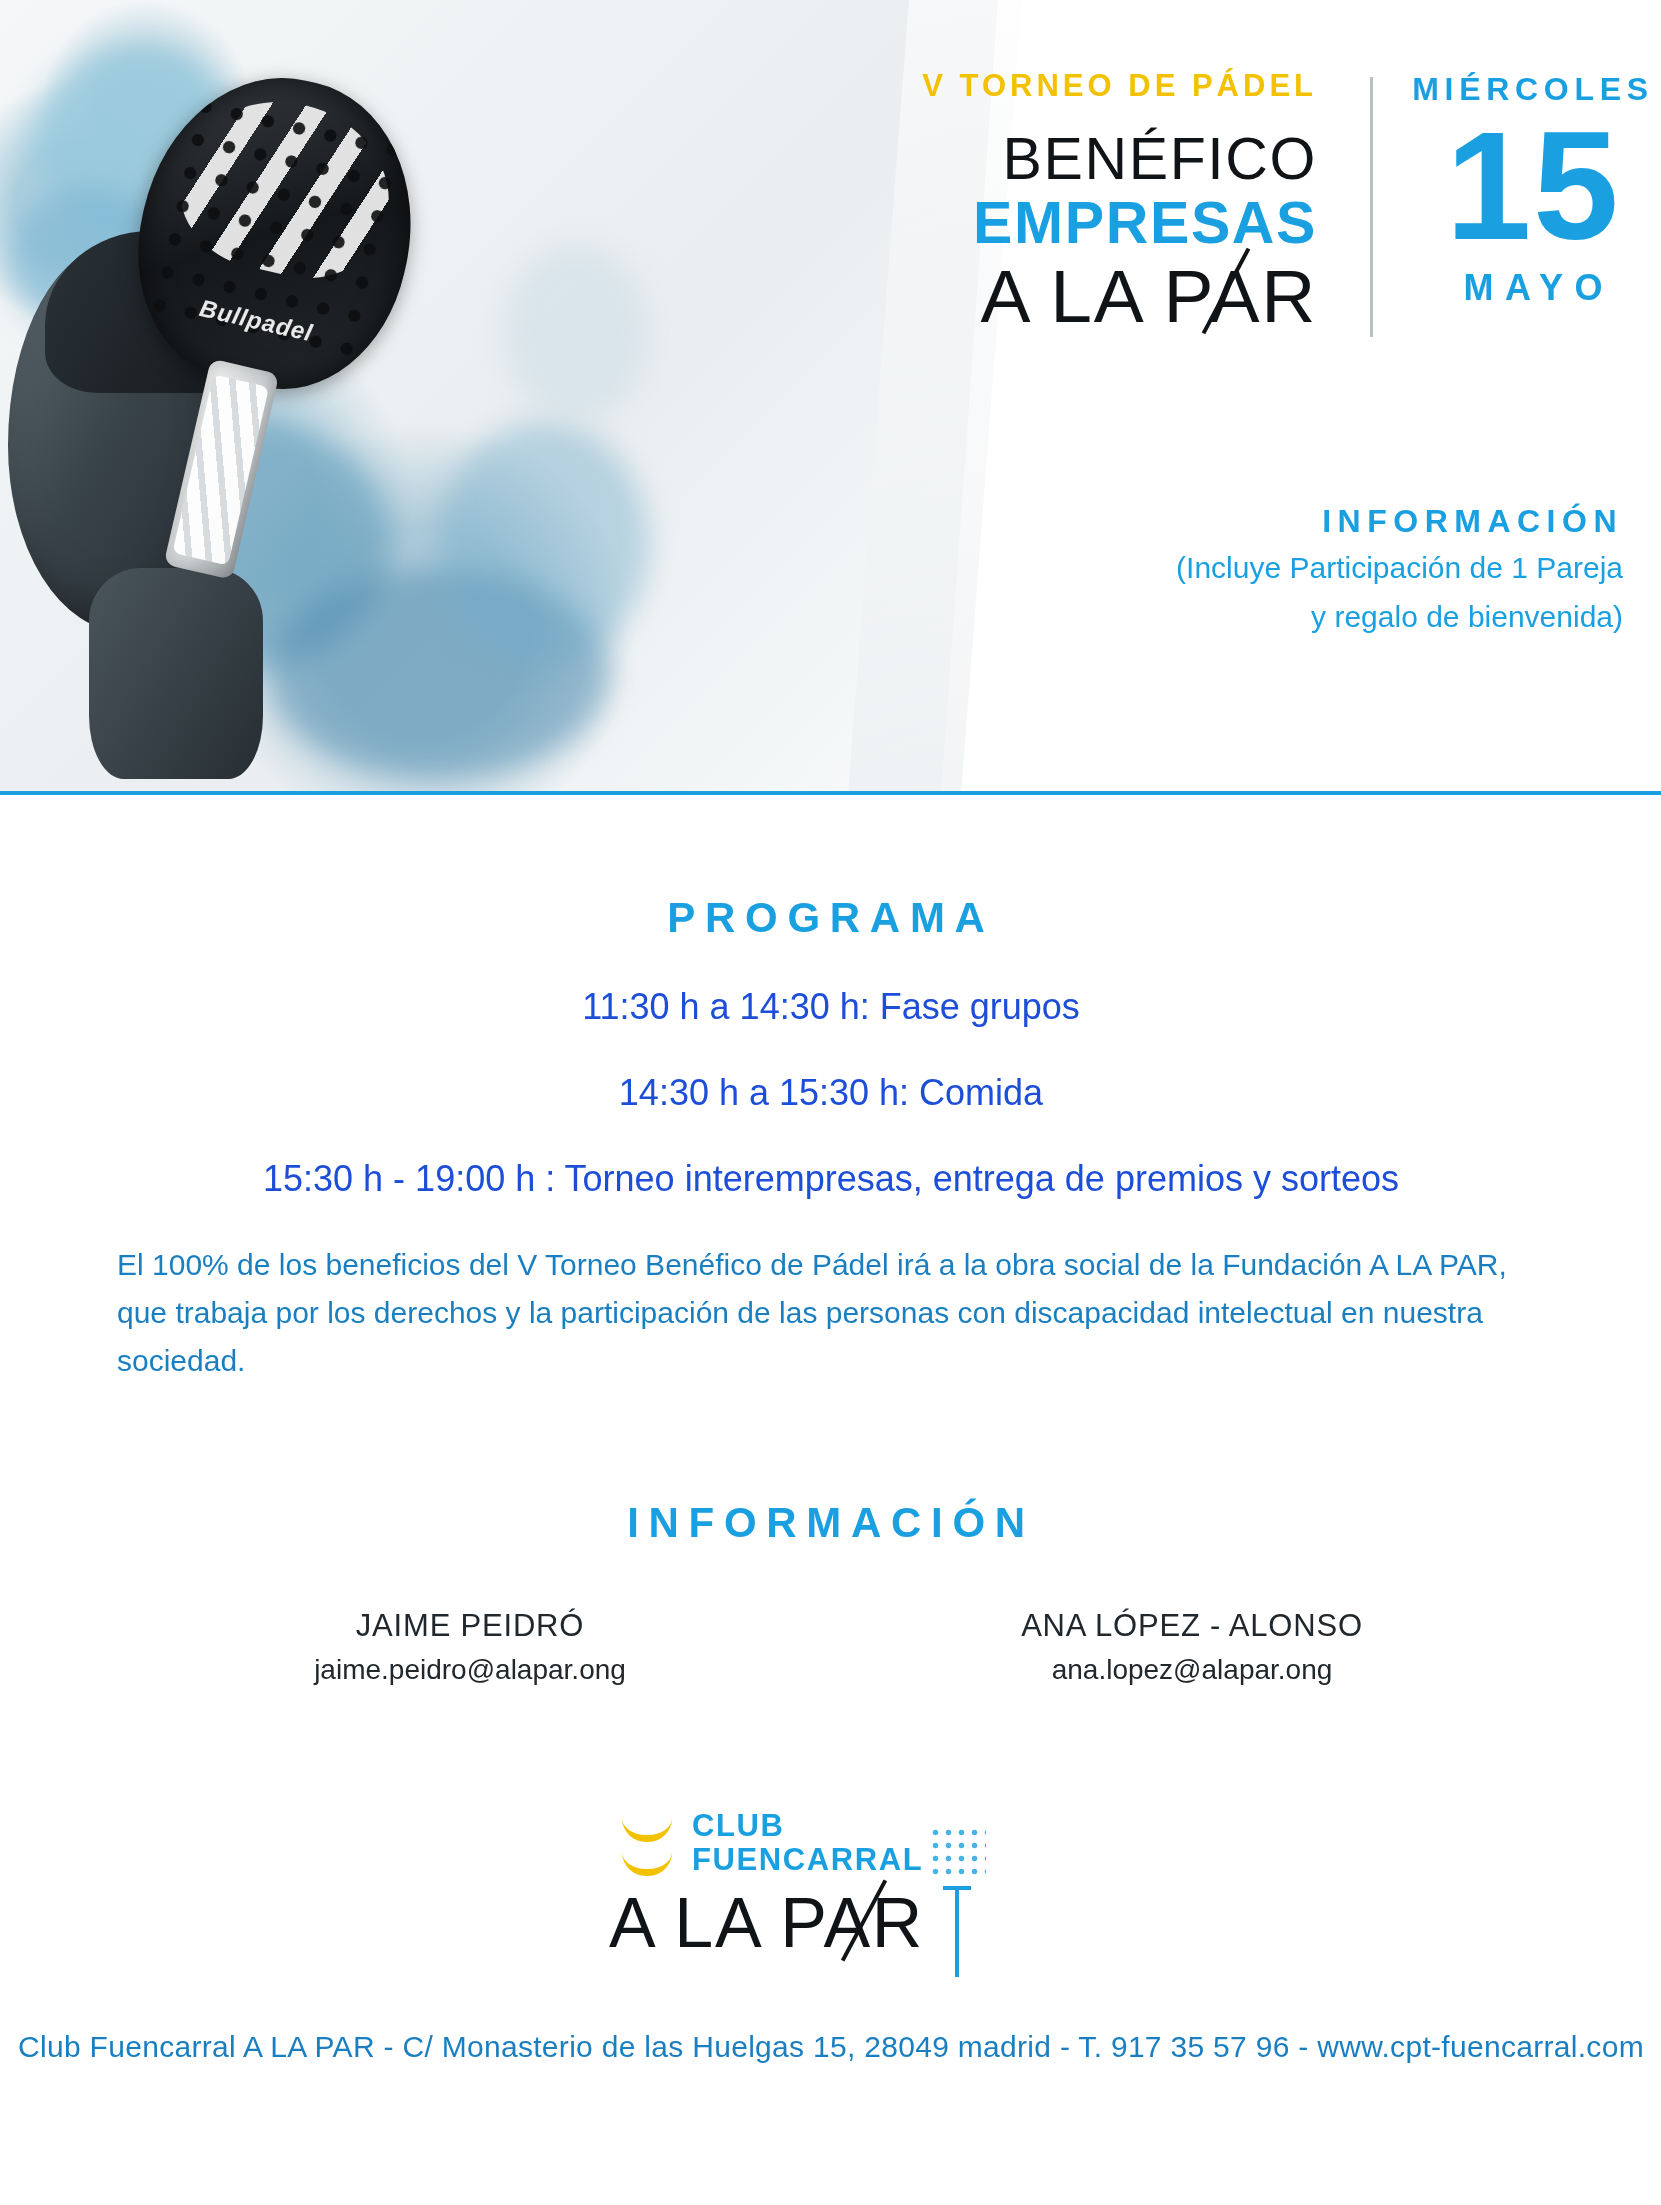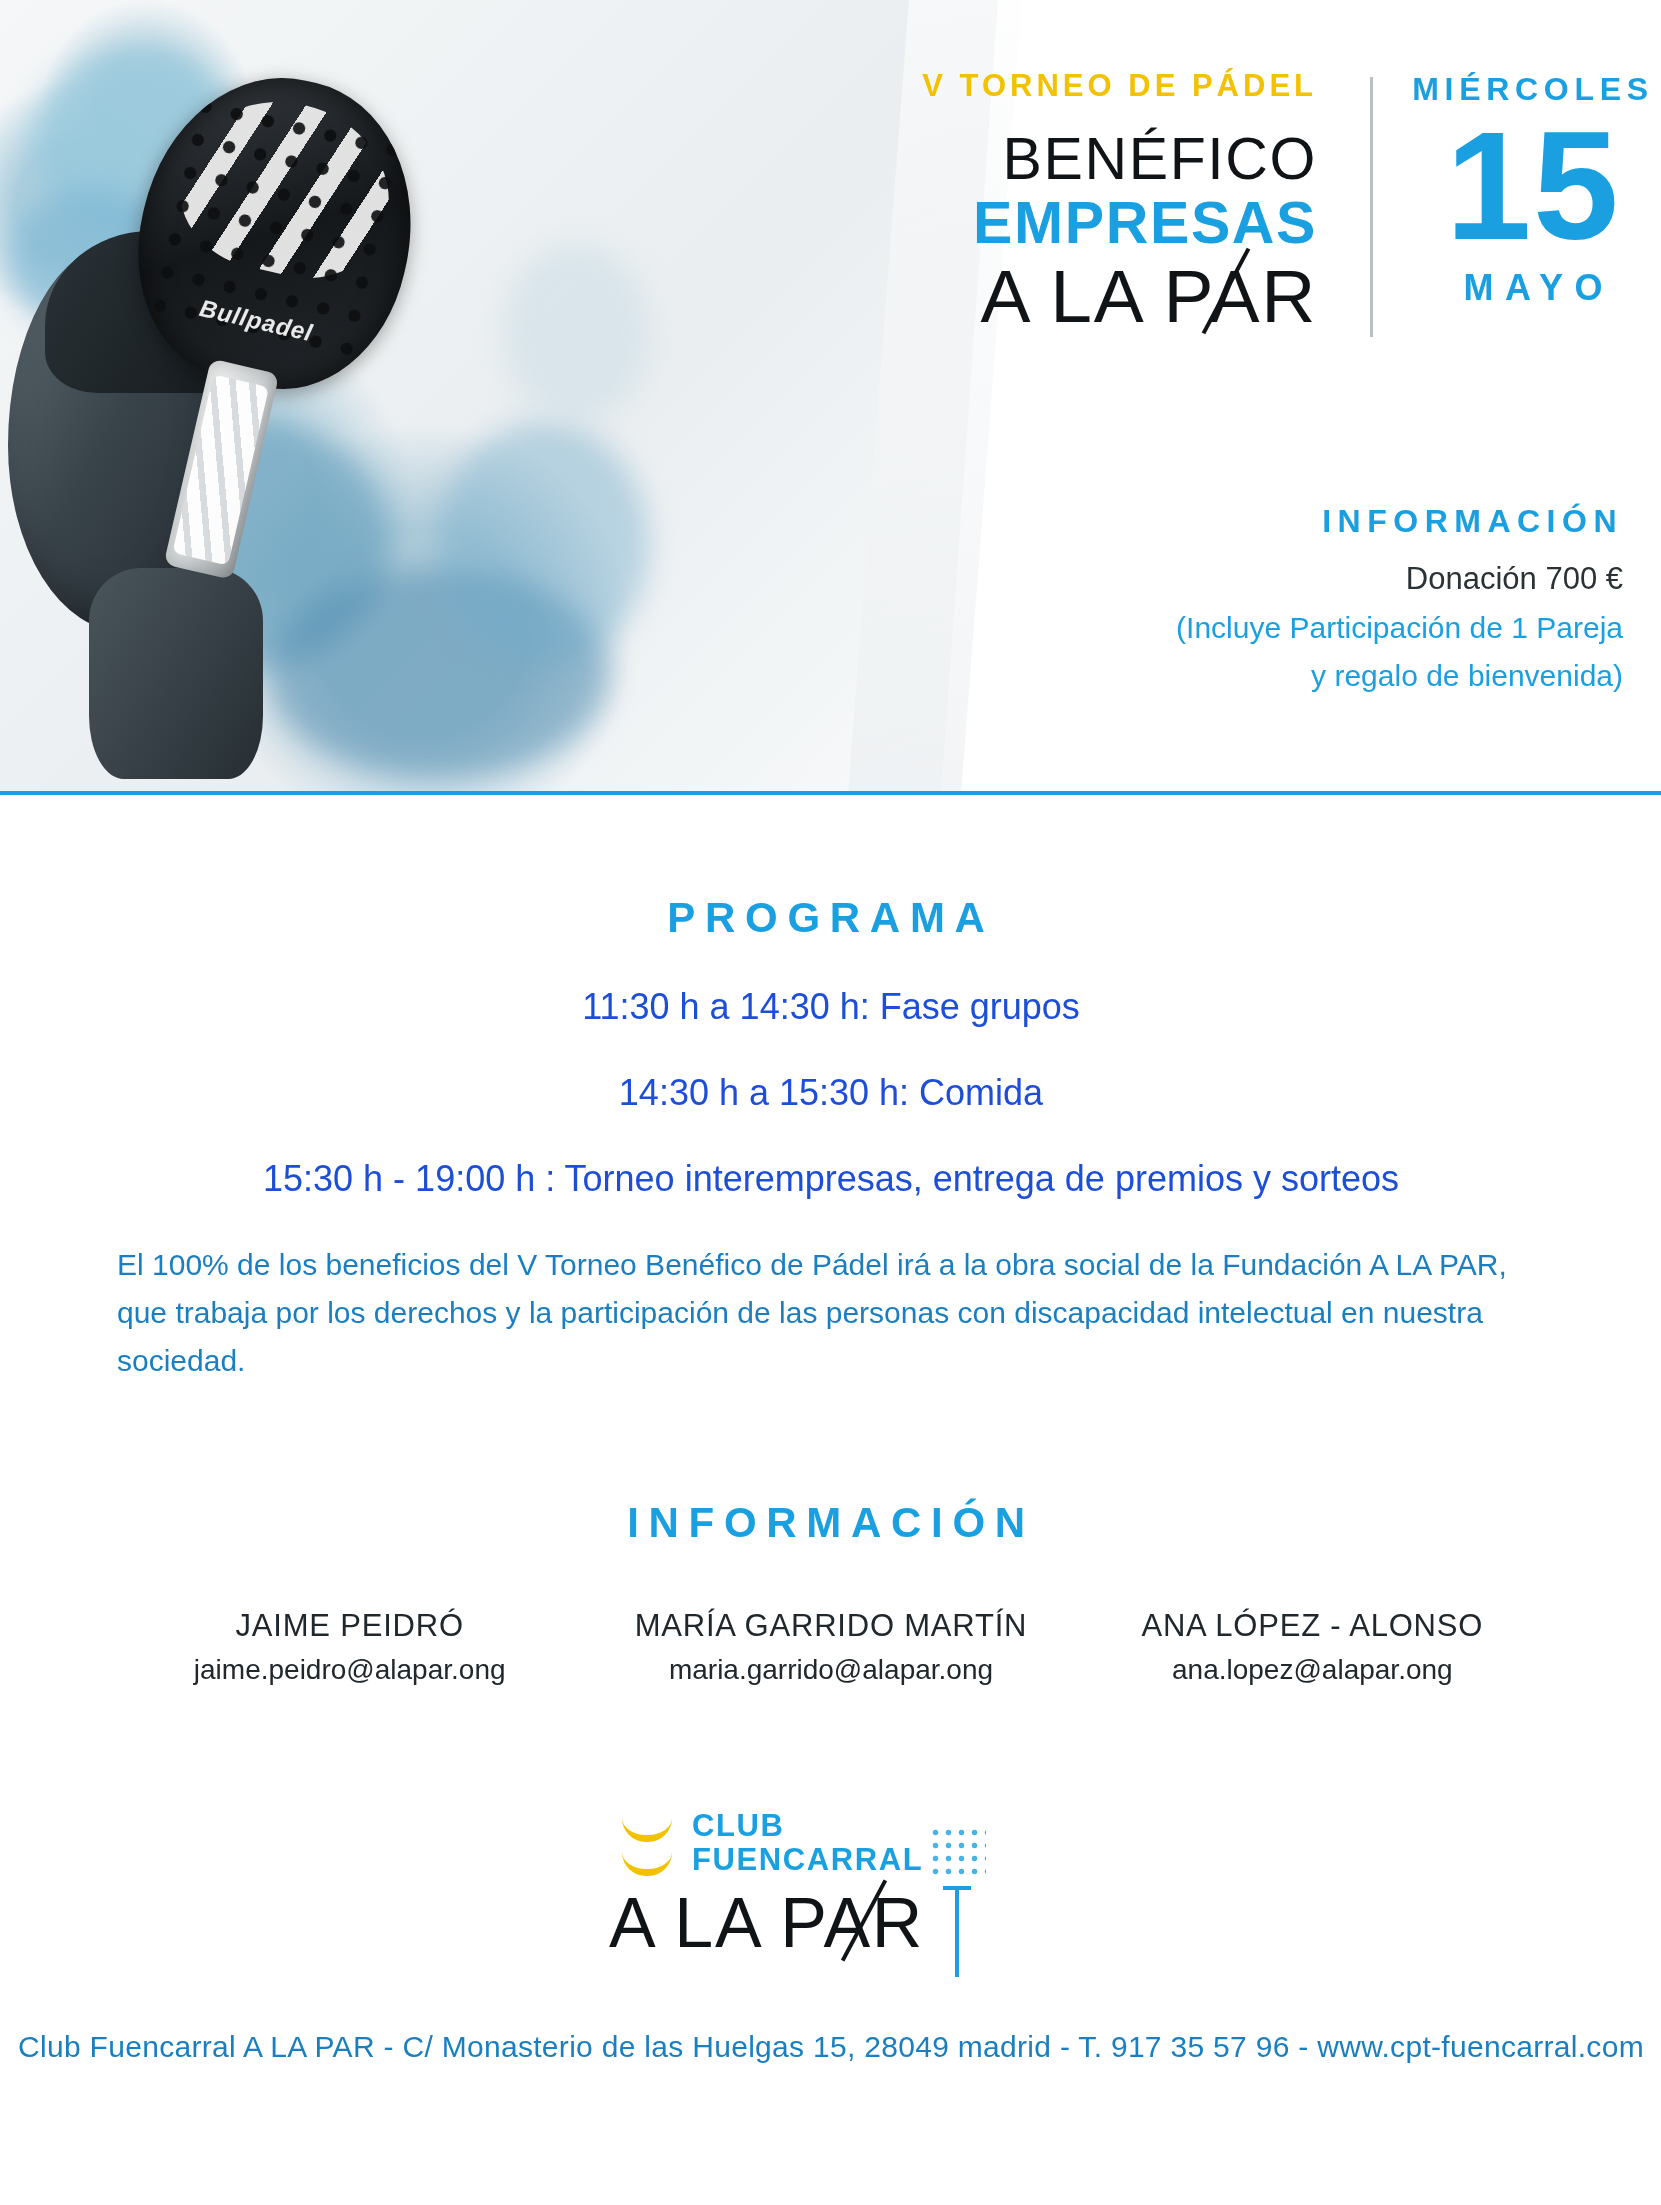--- a/index.html
+++ b/index.html
@@ -443,21 +443,20 @@
       <div class="date-sep"></div>
 
       <div class="date-block">
         <div class="d-dow">MIÉRCOLES</div>
         <div class="d-num">15</div>
         <div class="d-month">MAYO</div>
       </div>
 
       <div class="insc">
         <div class="insc-title">INFORMACIÓN</div>
-        <div class="insc-line">Donación 700 €</div>
         <div class="insc-sub">(Incluye Participación de 1 Pareja</div>
         <div class="insc-sub">y regalo de bienvenida)</div>
       </div>
     </div>
 
     <div class="hero-rule"></div>
   </div>
 
   <div class="programa">
     <div class="section-title">PROGRAMA</div>
@@ -469,24 +468,20 @@
     <div class="mission">El 100% de los beneficios del V Torneo Benéfico de Pádel irá a la obra social de la Fundación A LA PAR, que trabaja por los derechos y la participación de las personas con discapacidad intelectual en nuestra sociedad.</div>
   </div>
 
   <div class="informacion">
     <div class="section-title">INFORMACIÓN</div>
 
     <div class="contacts">
       <div class="contact">
         <div class="c-name">JAIME PEIDRÓ</div>
         <div class="c-mail">jaime.peidro@alapar.ong</div>
-      </div>
-      <div class="contact">
-        <div class="c-name">MARÍA GARRIDO MARTÍN</div>
-        <div class="c-mail">maria.garrido@alapar.ong</div>
       </div>
       <div class="contact">
         <div class="c-name">ANA LÓPEZ - ALONSO</div>
         <div class="c-mail">ana.lopez@alapar.ong</div>
       </div>
     </div>
   </div>
 
   <div class="footer-logo">
     <div class="fl-smiles">

